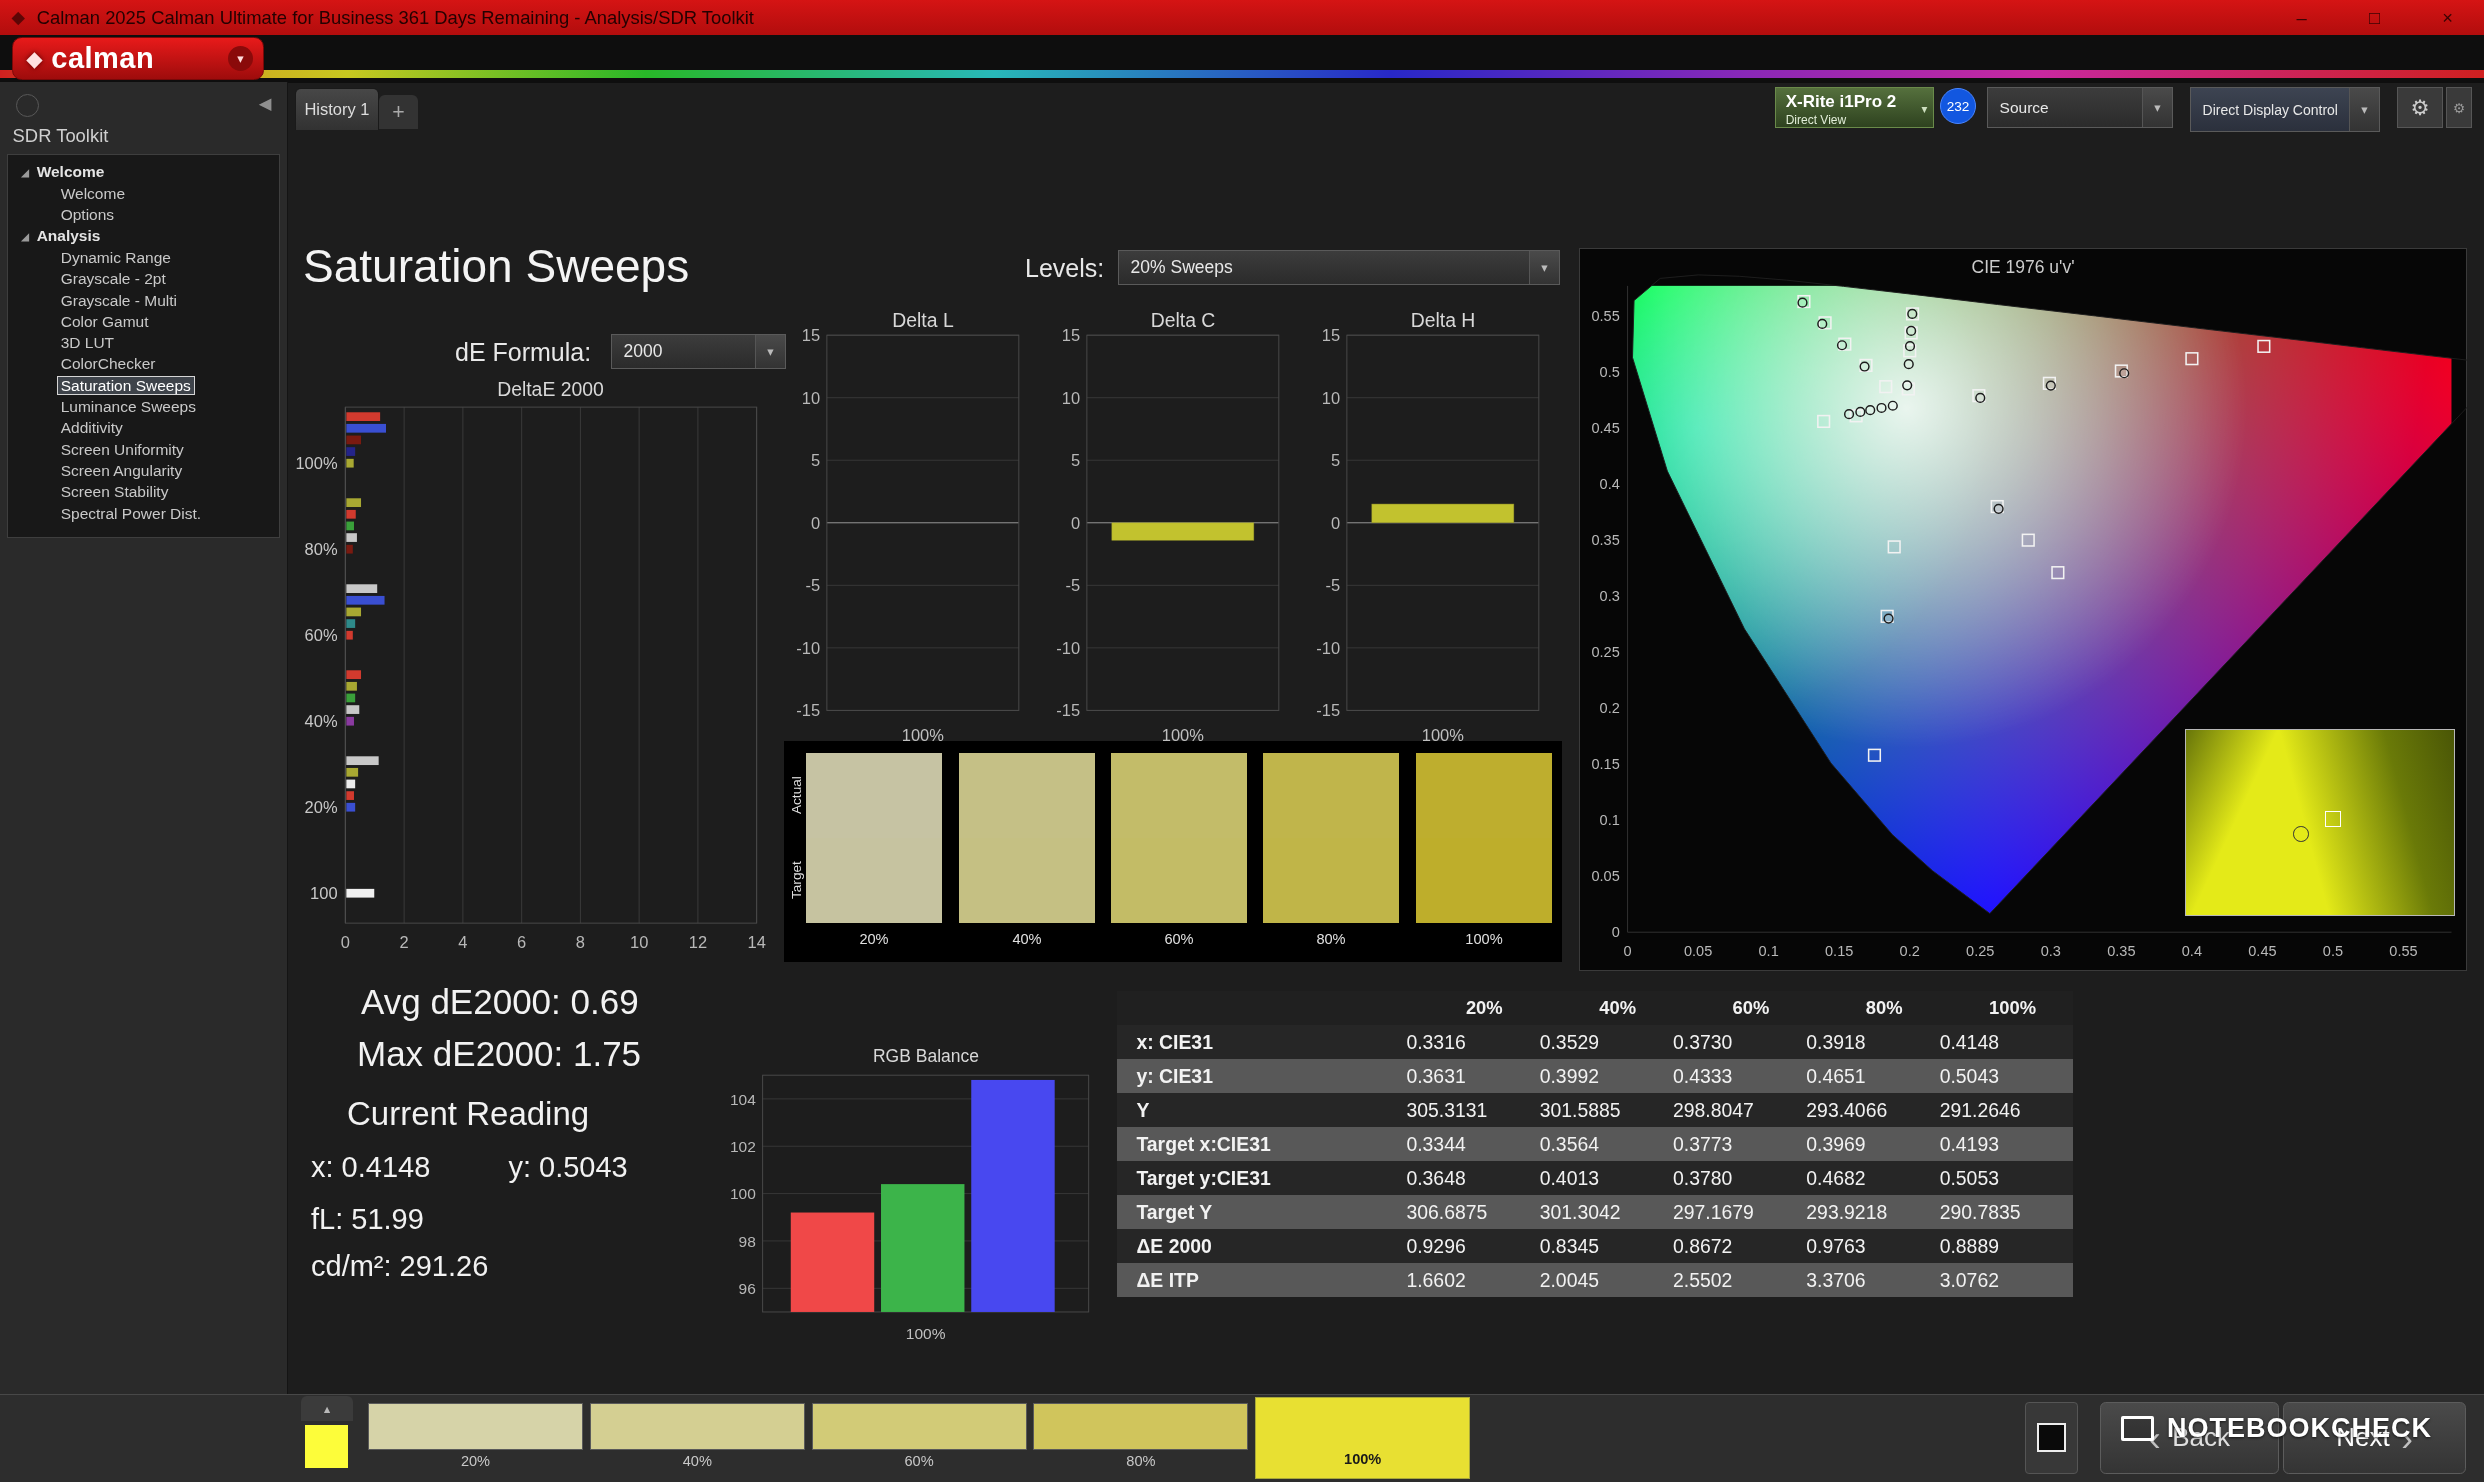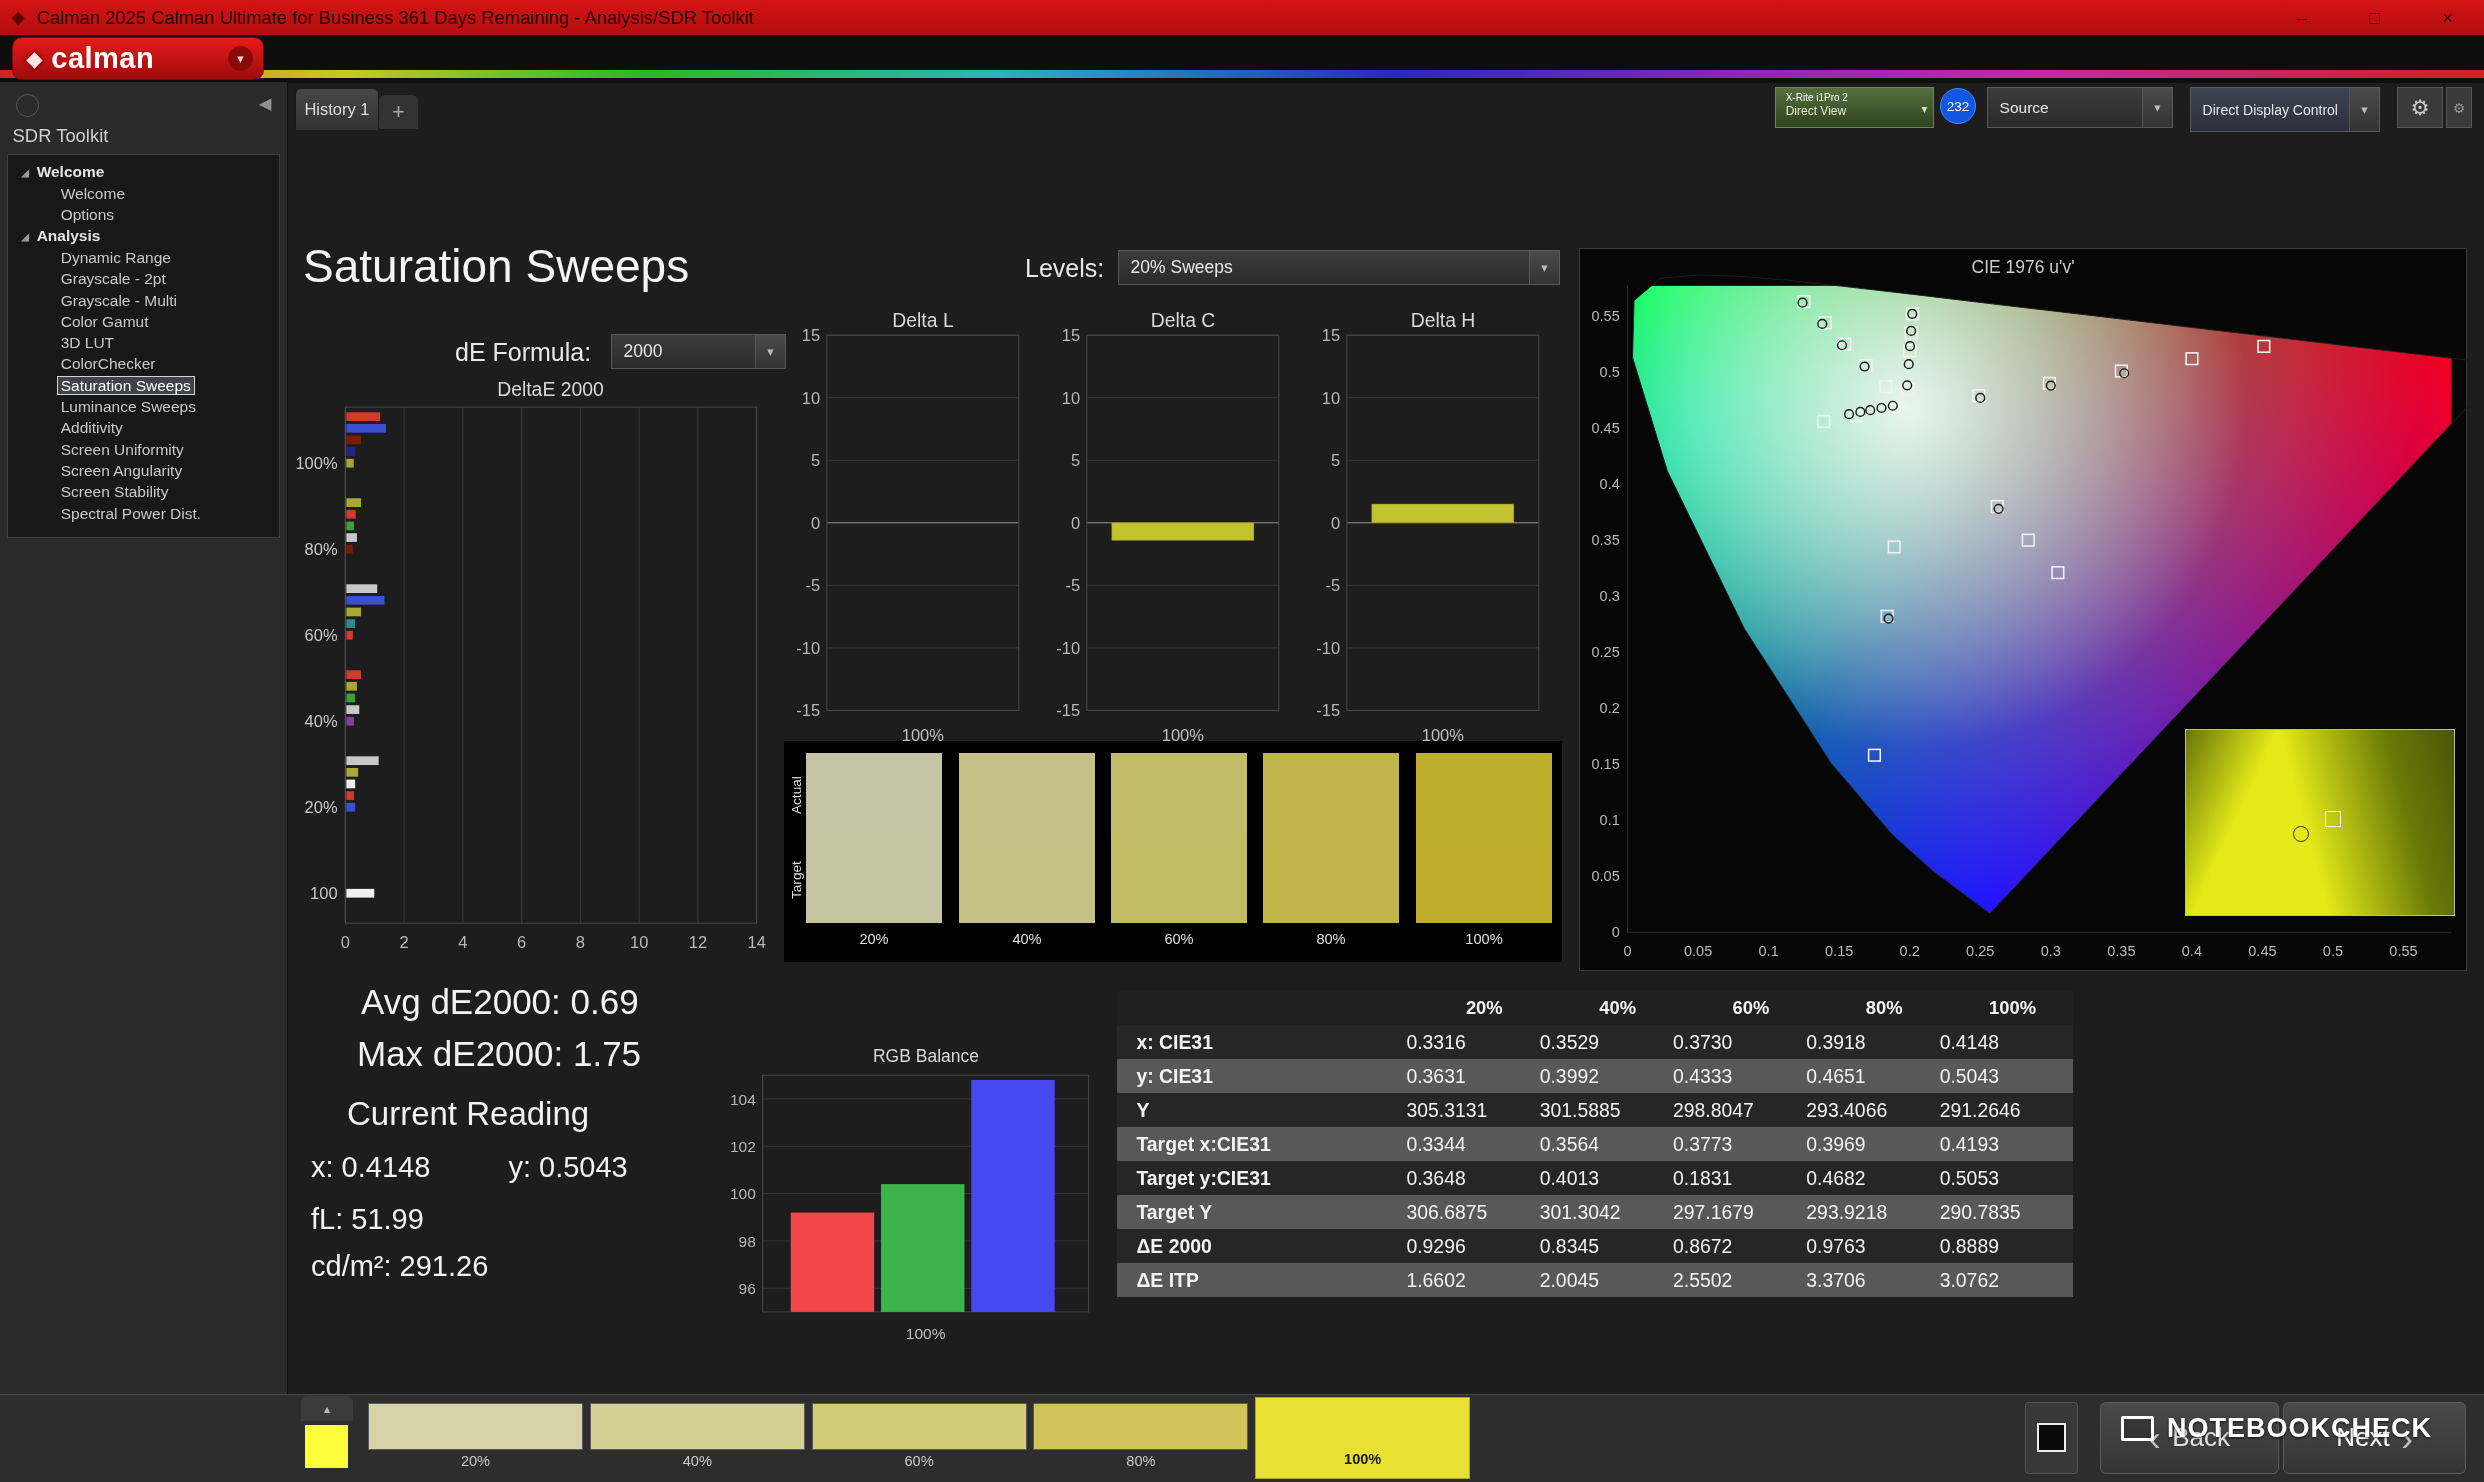--- a/index.html
+++ b/index.html
@@ -43,21 +43,21 @@
     border-radius:5.8px 5.8px 0 0;color:#ddd;font-size:16.5px;display:flex;align-items:center;justify-content:center;}
   #tab-add{position:absolute;left:379px;top:95px;width:39px;height:34px;background:#333;
     border-radius:5.8px 5.8px 0 0;color:#aaa;font-size:21.3px;display:flex;align-items:center;justify-content:center;}
   .dropdown{background:linear-gradient(#3c3c3c,#2b2b2b);border:1px solid #5a5a5a;
     color:#e8e8e8;display:flex;align-items:center;box-sizing:border-box;}
   .dropdown .val{padding-left:11.6px;flex:1;white-space:nowrap;overflow:hidden;}
   .dropdown .arr{width:29px;align-self:stretch;border-left:1px solid #555;display:flex;
     align-items:center;justify-content:center;color:#bbb;font-size:12.6px;background:linear-gradient(#4a4a4a,#333);}
   #meter-btn{position:absolute;left:1775px;top:87px;width:159px;height:41px;
     background:linear-gradient(#55703d,#2e421f);border:1px solid #6a8a4a;box-sizing:border-box;color:#fff;}
-  #meter-btn .l1{font-size:10px;font-weight:normal;padding:3.9px 0 0 9.7px;}
+  #meter-btn .l1{font-size:17px;font-weight:bold;padding:3.9px 0 0 9.7px;}
   #meter-btn .l2{font-size:12px;padding:1px 0 0 9.7px;color:#e2eed8;}
   #meter-btn .arr{position:absolute;right:5.8px;top:13.6px;font-size:11.6px;color:#cfe0c0;}
   #meter-badge{position:absolute;left:1940px;top:88px;width:36px;height:36px;border-radius:50%;
     background:#1257e0;border:1px solid #4a86ff;color:#fff;font-size:13.6px;display:flex;
     align-items:center;justify-content:center;box-sizing:border-box;}
   #source-btn{position:absolute;left:1987px;top:87px;width:186px;height:41px;font-size:15.5px;}
   #ddc-btn{position:absolute;left:2190px;top:87px;width:190px;height:45px;font-size:14px;
     background:linear-gradient(#3d4452,#2b303c);}
   .gearbtn{position:absolute;top:87px;height:41px;background:#3a3a3a;border:1px solid #565656;
     display:flex;align-items:center;justify-content:center;color:#ccc;box-sizing:border-box;}
@@ -550,21 +550,21 @@
           <td>0.3344</td>
           <td>0.3564</td>
           <td>0.3773</td>
           <td>0.3969</td>
           <td>0.4193</td>
         </tr>
         <tr>
           <th class="rowlabel">Target y:CIE31</th>
           <td>0.3648</td>
           <td>0.4013</td>
-          <td>0.1831</td>
+          <td>0.3780</td>
           <td>0.4682</td>
           <td>0.5053</td>
         </tr>
         <tr>
           <th class="rowlabel">Target Y</th>
           <td>306.6875</td>
           <td>301.3042</td>
           <td>297.1679</td>
           <td>293.9218</td>
           <td>290.7835</td>

